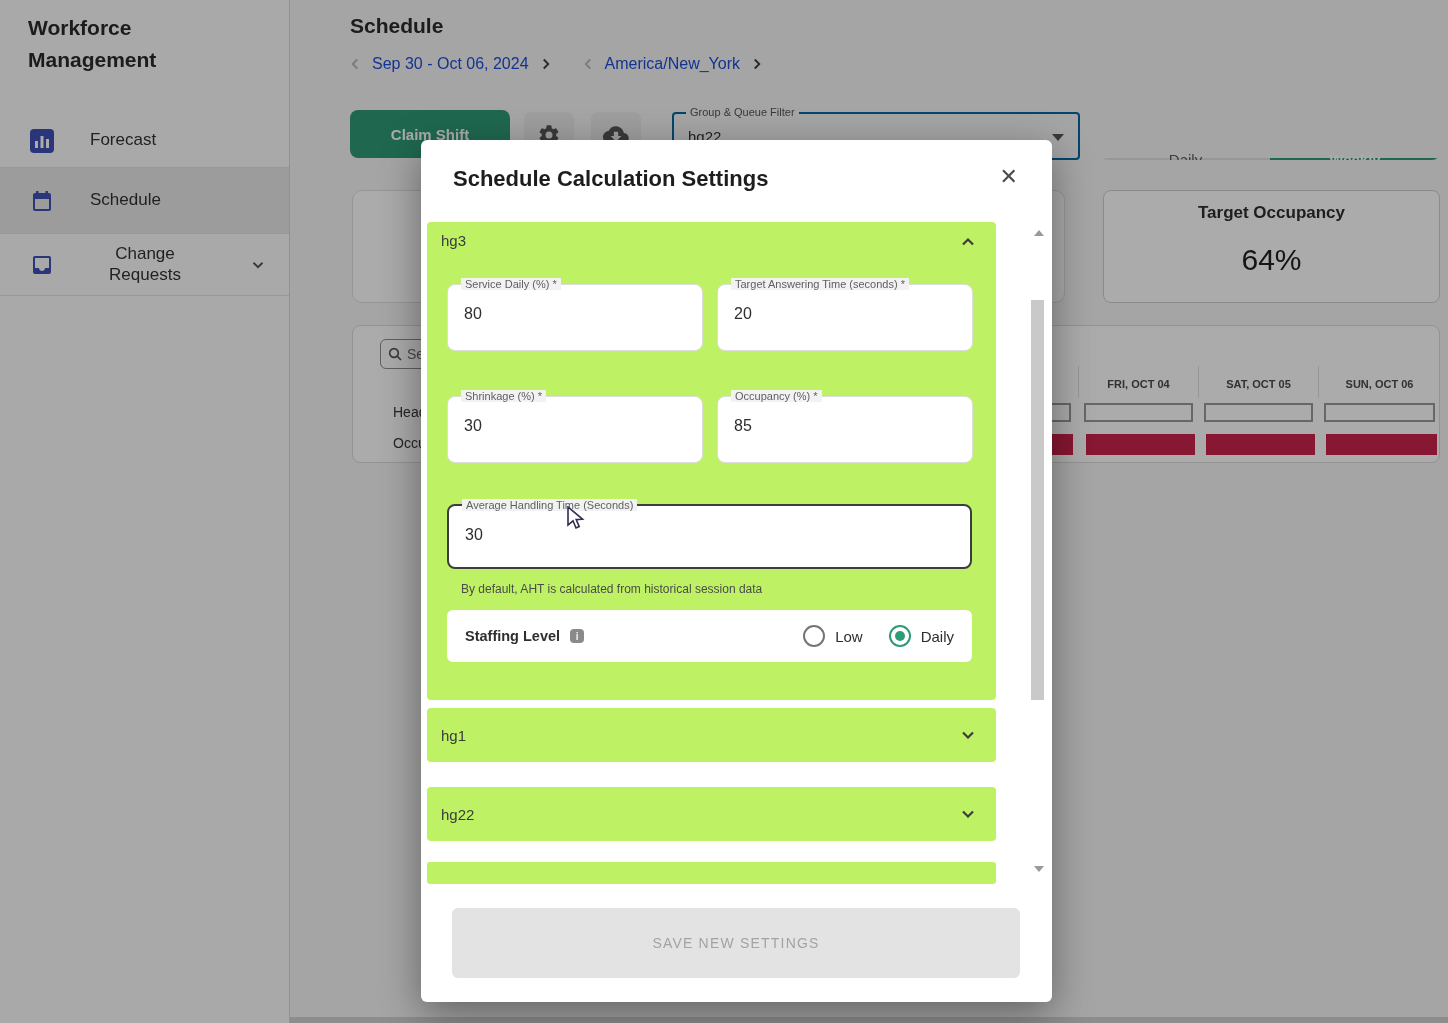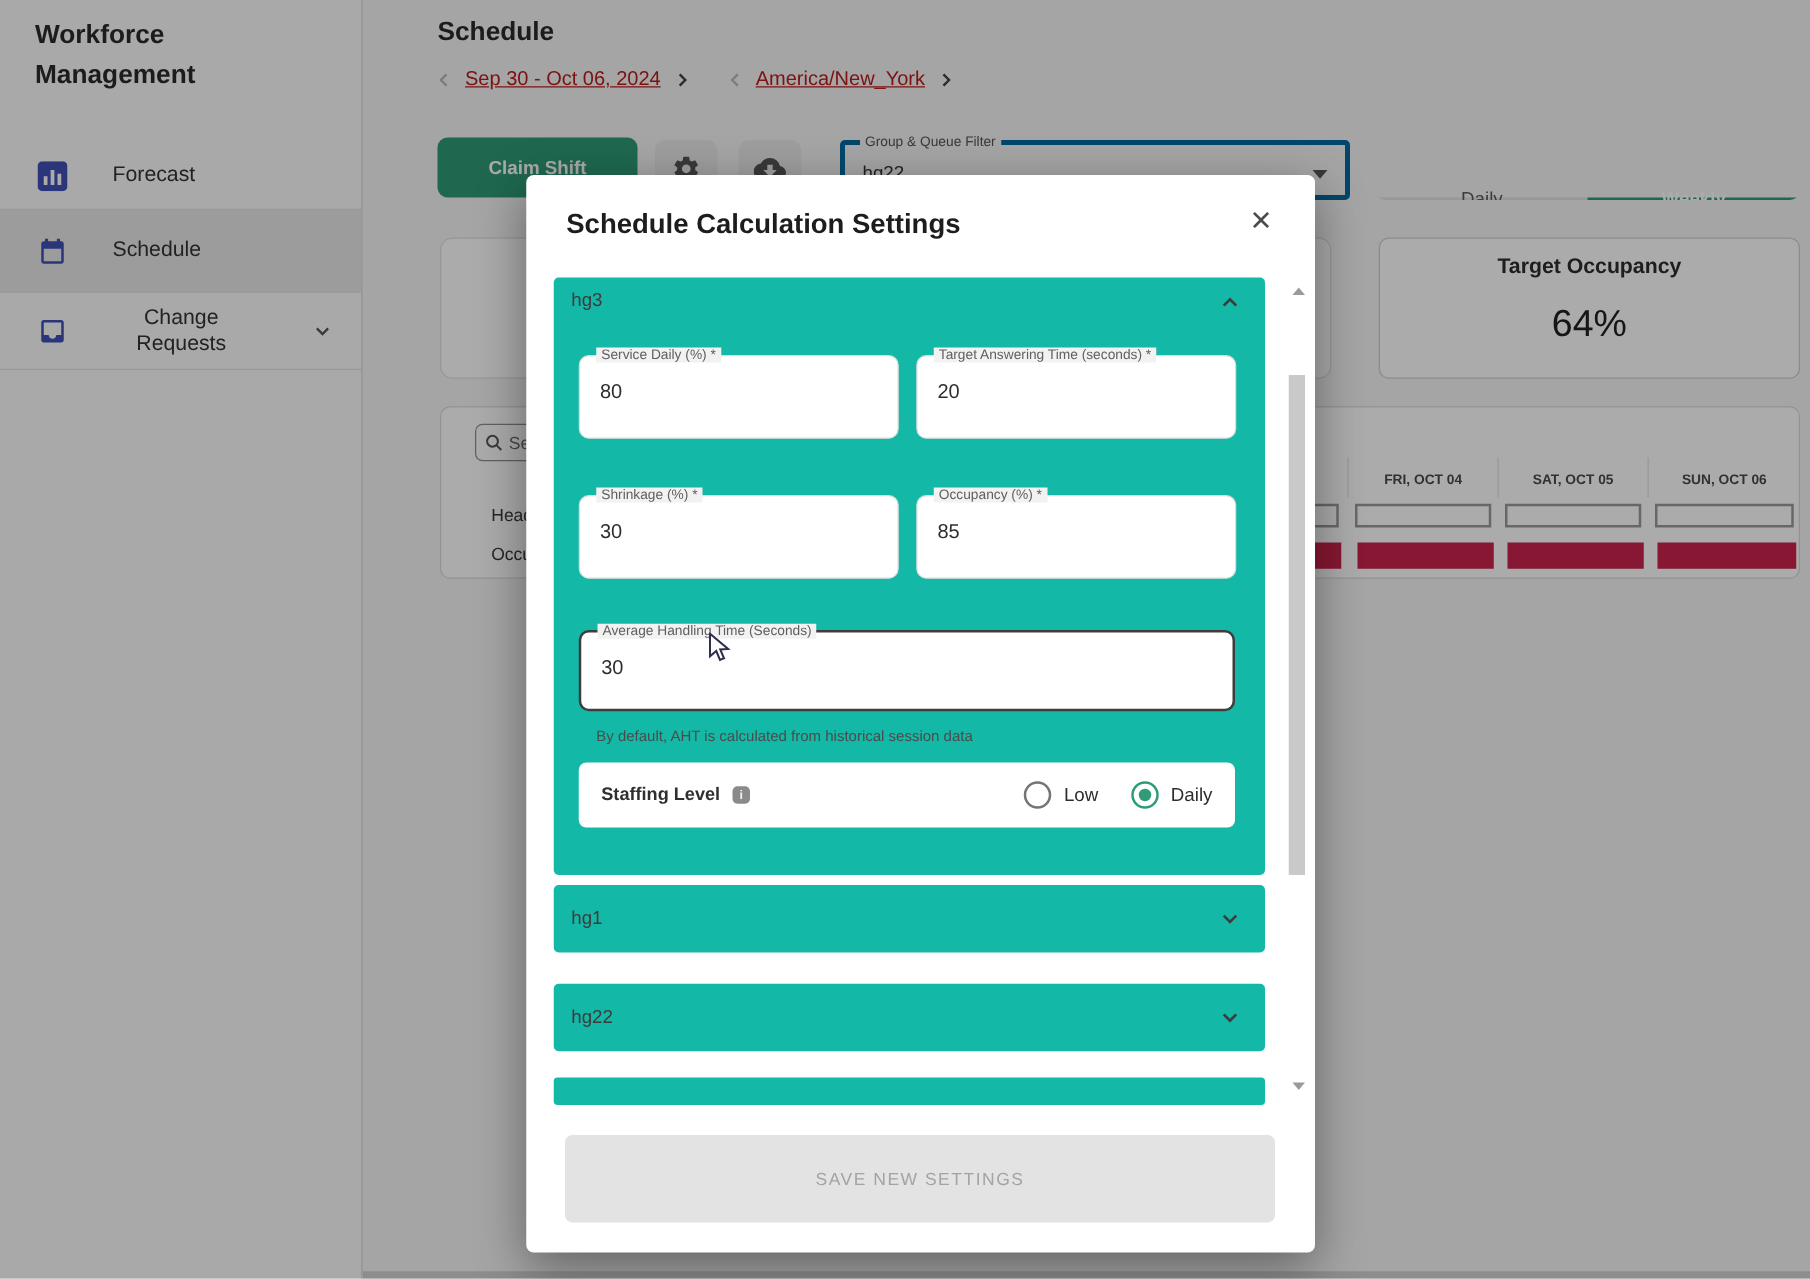--- a/index.html
+++ b/index.html
@@ -18,30 +18,30 @@
               border-bottom:1px solid #e3e3e3; cursor:pointer;text-align:center; }
   .nav-item .nlabel { margin-left:36px; font-size:17px; color:#333; line-height:1.2; }
   .nav-item.active { background:#e9e9e9; }
   .nicon { width:24px; height:24px; flex:0 0 24px; }
   .nav-chevron { position:absolute; right:22px; }
 
   
   .page-title { left:350px; top:14px; font-size:21px; font-weight:bold; color:#2a2a2a; }
   .crumbs { left:346px; top:55px; display:flex; align-items:center; gap:8px;
             color:#6f6f6f; font-size:16px; }
-  .crumb-text { color:#b91c1c;text-decoration:underline; }
+  .crumb-text { color:#1d4ed8; }
 
   
   .btn-claim { left:350px; top:110px; width:160px; height:48px; border-radius:8px;
                background:var(--green); color:#fff; font-weight:bold; font-size:15px;
                display:flex; align-items:center; justify-content:center; }
   .icon-btn { top:112px; width:50px; height:46px; border-radius:8px; background:#ececec;
               display:flex; align-items:center; justify-content:center; }
   .gear-btn { left:524px; } .cloud-btn { left:591px; }
-  .filter { left:672px; top:112px; width:408px; height:48px; border:4px solid #0369a1;
+  .filter { left:672px; top:112px; width:408px; height:48px; border:2px solid #0369a1;
             border-radius:4px; }
   .filter-label { position:absolute; left:12px; top:-8px; font-size:11px; color:#555;
                   background:#f6f6f6; padding:0 4px; }
   .filter-value { position:absolute; left:14px; top:14px; font-size:15px; color:#333; }
   .filter-caret { position:absolute; right:14px; top:20px; width:0; height:0;
                   border-left:6px solid transparent; border-right:6px solid transparent;
                   border-top:7px solid #555; }
   .toggle { left:1100px; top:112px; width:340px; height:48px; border-radius:8px;
             overflow:hidden; display:flex; }
   .toggle .half { width:170px; display:flex; align-items:center; justify-content:center;
@@ -72,21 +72,21 @@
 
   .bottom-strip { left:290px; bottom:0; width:1158px; height:6px; background:#d2d2d2; }
 
   
   .overlay { left:0; top:0; width:1448px; height:1023px; background:rgba(0,0,0,0.33); z-index:40; }
   .modal { left:421px; top:140px; width:631px; height:862px; background:#fff; border-radius:6px;
            box-shadow:0 12px 40px rgba(0,0,0,0.4); z-index:100; }
   .m-title { position:absolute; left:32px; top:26px; font-size:22px; font-weight:bold; color:#1d1d1d; }
   .m-close { position:absolute; right:34px; top:26px; font-size:22px; color:#4c4c4c; line-height:1; }
 
-  .sec-block { position:absolute; left:22px; width:569px; background:#14b8a6; border-radius:4px; }
+  .sec-block { position:absolute; left:6px; width:569px; background:#bef264; border-radius:4px; }
   .hg3 { top:82px; height:478px; }
   .sec-name { position:absolute; left:14px; top:10px; font-size:15px; color:#3c3c3c; }
   .sec-chev { position:absolute; right:18px; top:10px; }
 
   .field { position:absolute; background:#fff; border:1px solid #dcdcdc; border-radius:8px; }
   .field .flabel { position:absolute; left:13px; top:-7px; font-size:11px; color:#5f5f5f;
                    background:#f2f2f2; padding:0 4px; white-space:nowrap; }
   .field .fvalue { position:absolute; left:16px; top:20px; font-size:16px; color:#2e2e2e; }
   .f-sl  { left:20px;  top:62px;  width:256px; height:67px; }
   .f-tat { left:290px; top:62px;  width:256px; height:67px; }

